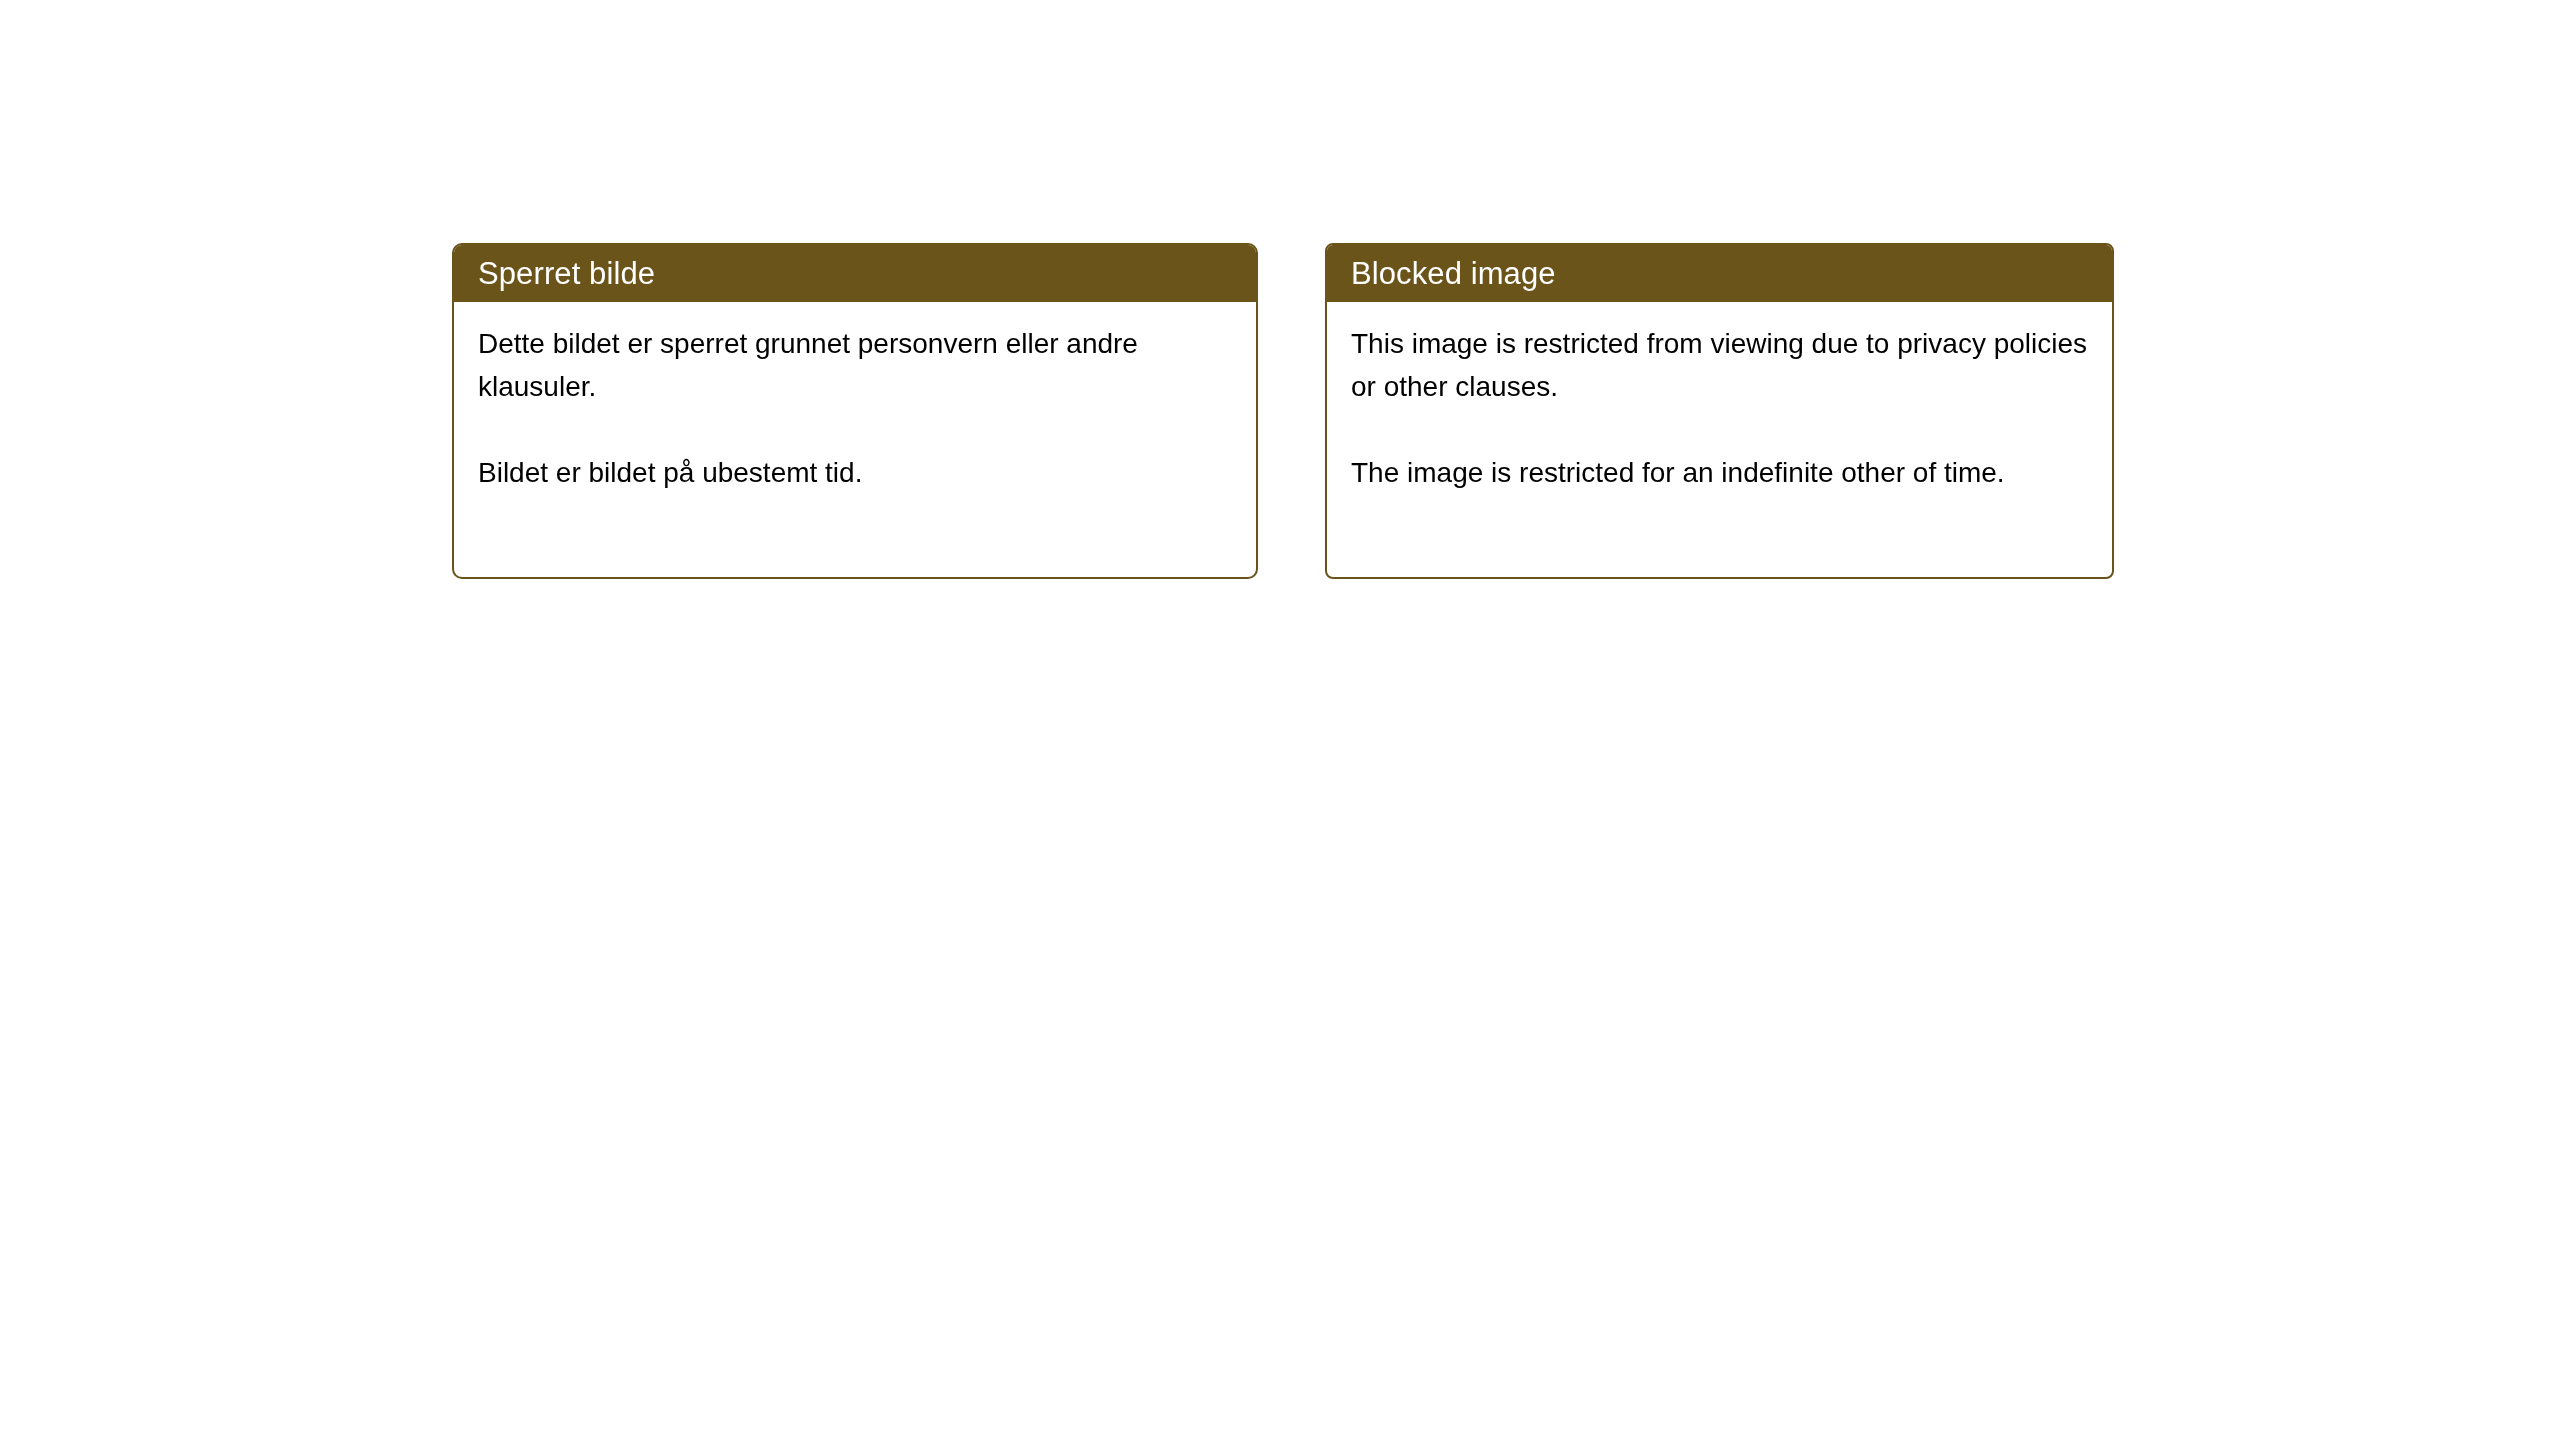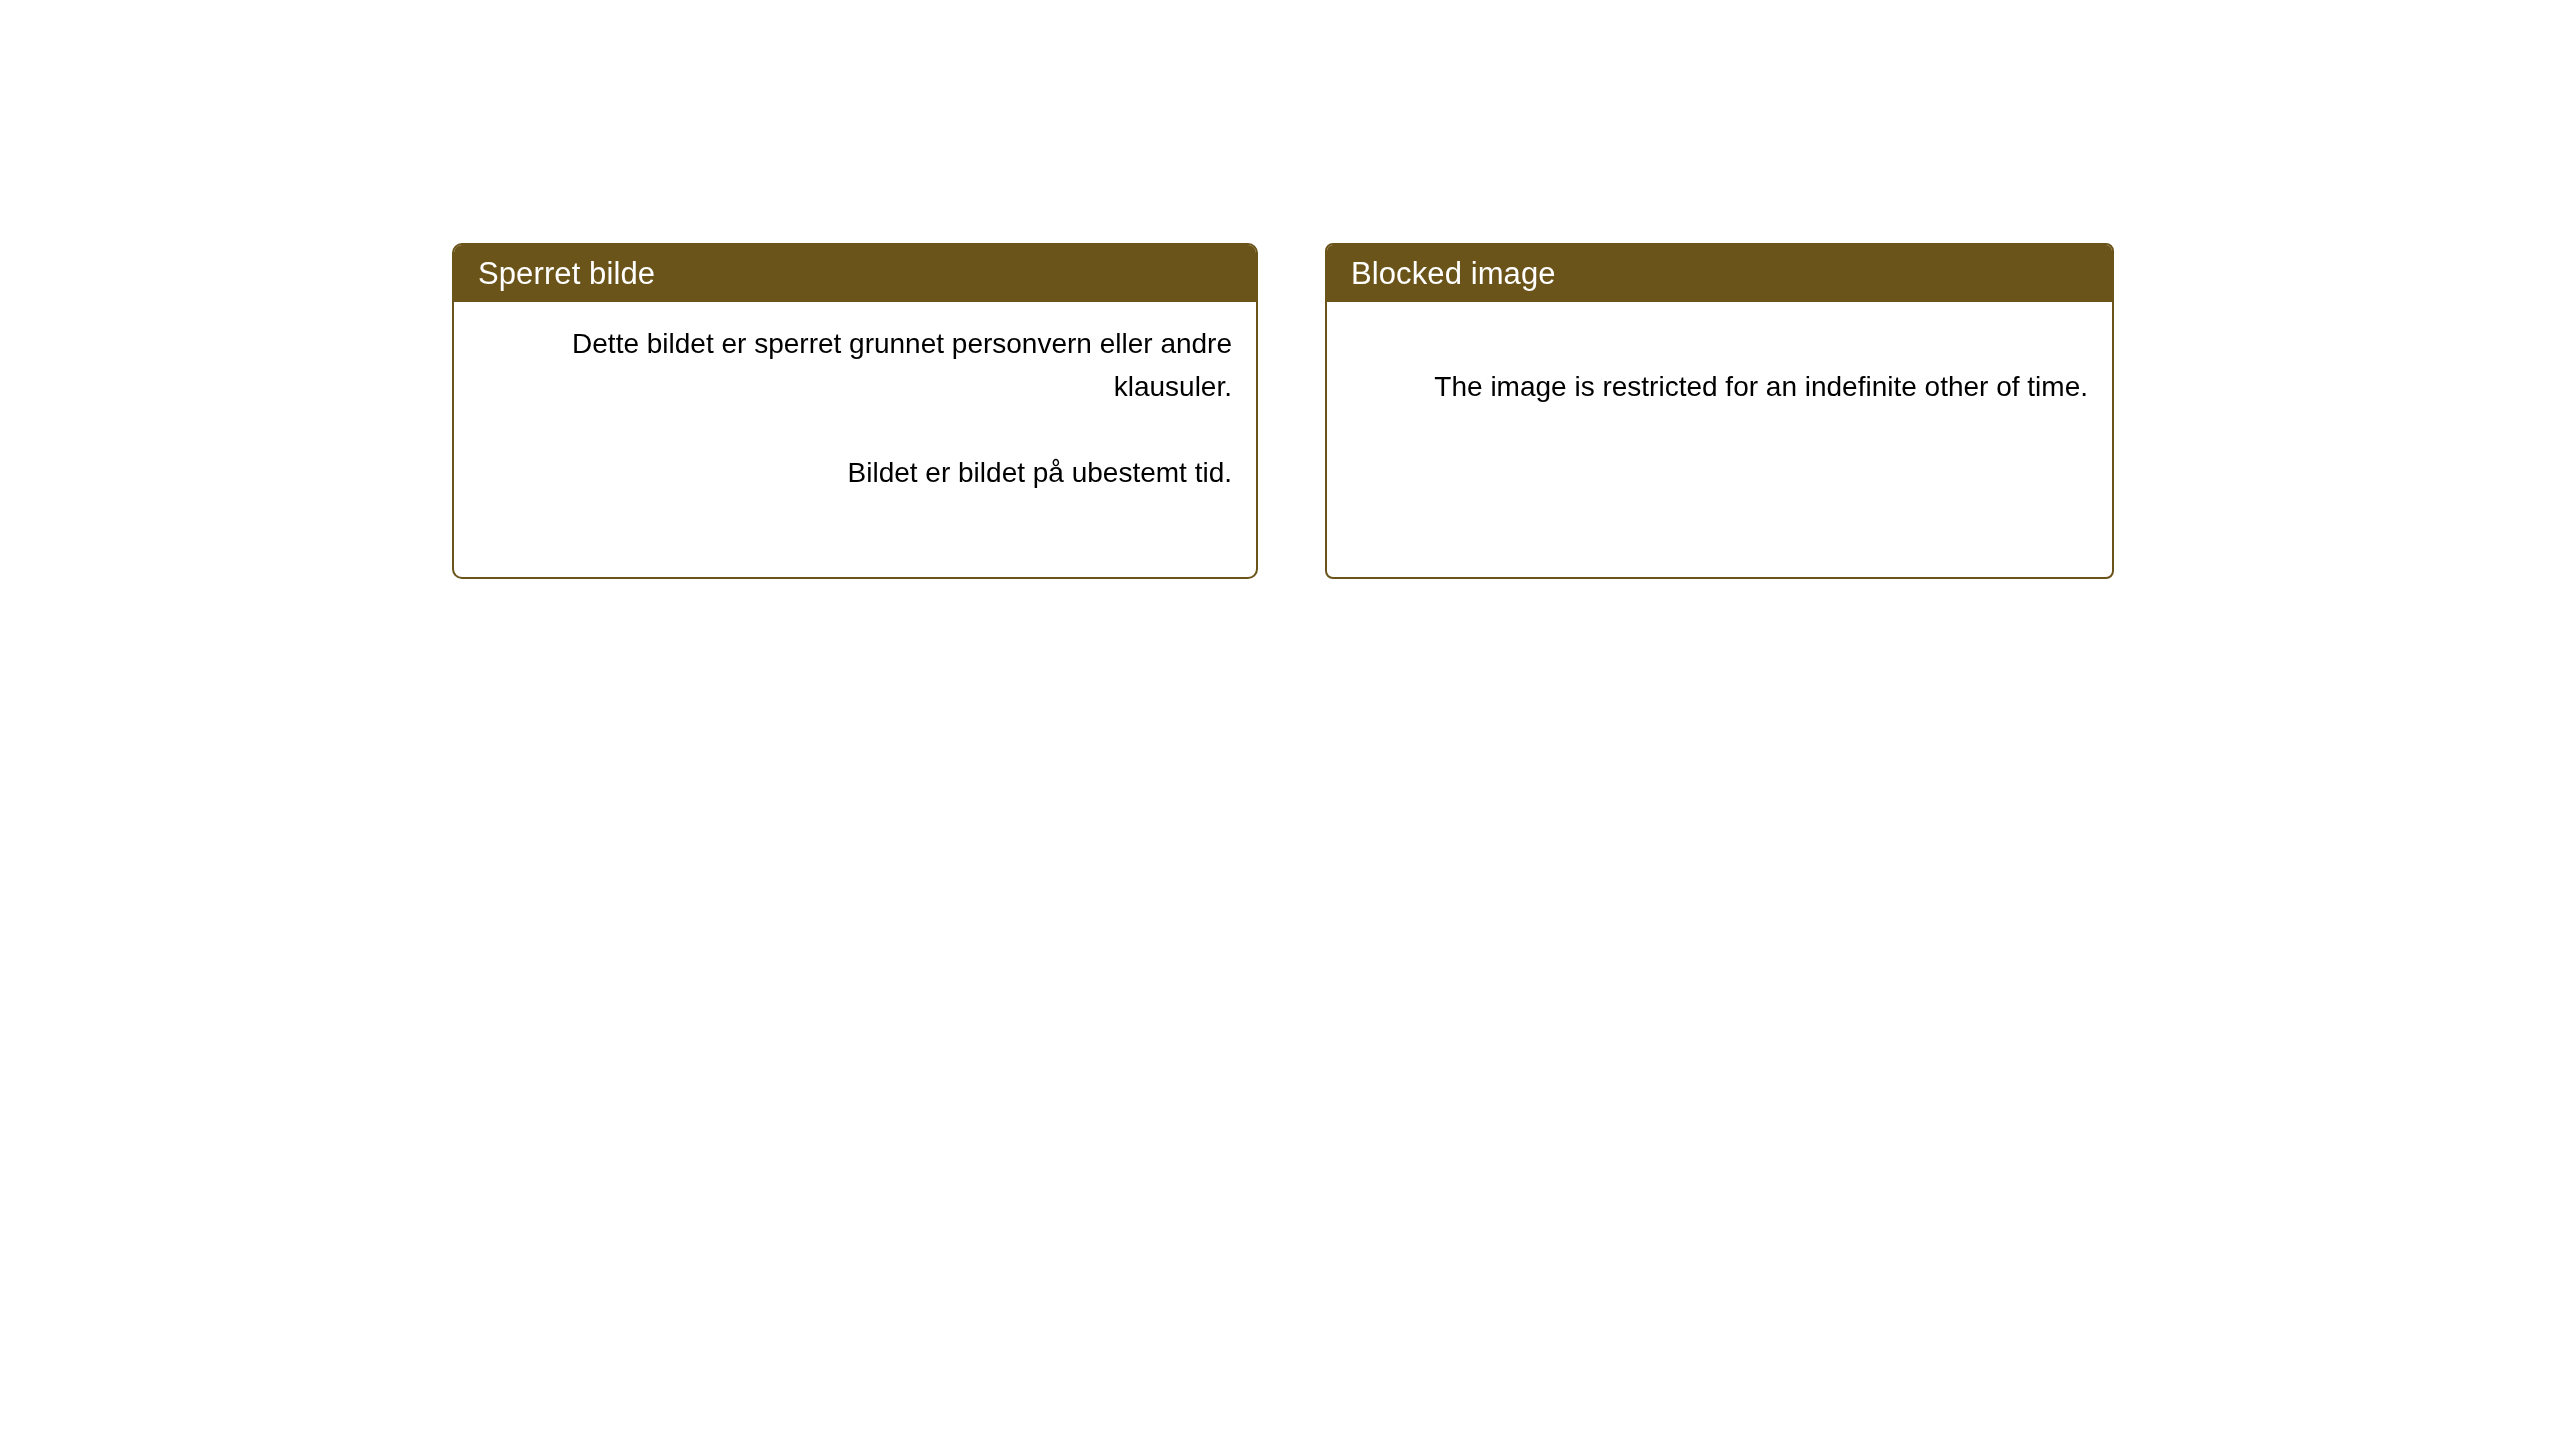--- a/index.html
+++ b/index.html
@@ -54,21 +54,20 @@
     padding: 20px 24px 24px 24px;
     background: #ffffff;
   }
 
   .card-paragraph {
     color: #000000;
     font-size: 28px;
     line-height: 43px;
     margin: 0;
     font-weight: 400;
-    text-align: right;
   }
 
   .paragraph-gap {
     height: 43px;
   }
 
   
   #card-no {
     left: 452px;
     top: 243px;
@@ -99,18 +98,19 @@
       <div class="paragraph-gap"></div>
       <p class="card-paragraph">Bildet er bildet på ubestemt tid.</p>
     </div>
   </div>
 
   <div class="notice-card" id="card-en">
     <div class="card-header">
       <span class="card-title">Blocked image</span>
     </div>
     <div class="card-body">
+      <p class="card-paragraph">This image is restricted from viewing due to privacy policies or other clauses.</p>
       <div class="paragraph-gap"></div>
       <p class="card-paragraph">The image is restricted for an indefinite other of time.</p>
     </div>
   </div>
 
 </div>
 
 </body></html>

